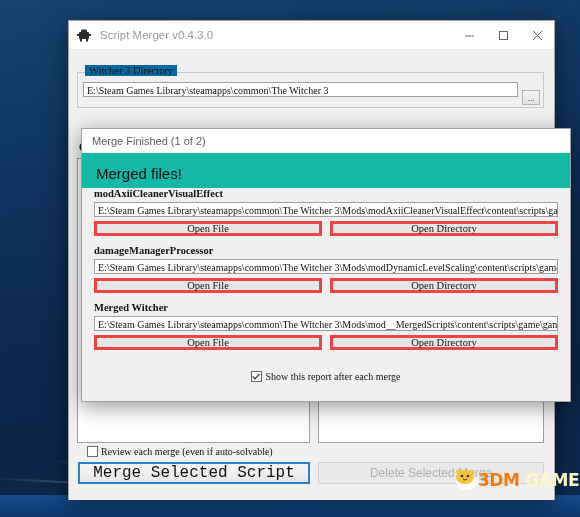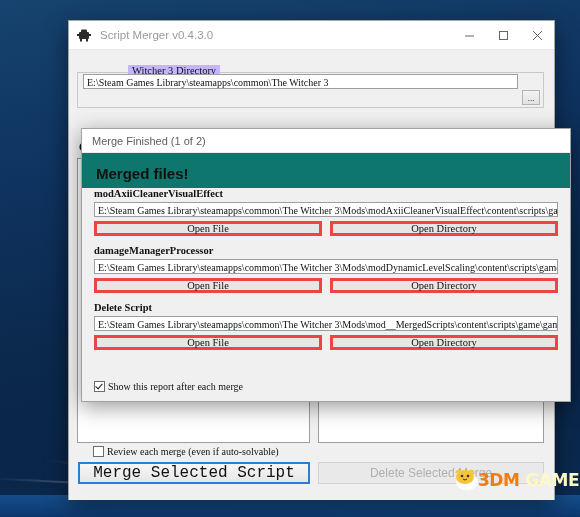--- a/index.html
+++ b/index.html
@@ -60,22 +60,22 @@
   .app-icon{width:16px;height:16px;margin-left:7px;margin-right:8px;position:relative;}
   .title-text{font-size:11.5px;color:#9a9a9a;}
   .wc{margin-left:auto;display:flex;}
   .wc div{width:34px;height:27px;display:flex;align-items:center;justify-content:center;color:#666;font-size:12px;}
   .wc div.close{font-size:13px;}
 
   .client{position:relative;height:450px;background:#f0f0f0;}
 
   .grp{position:absolute;}
   .grp-label{
-    position:absolute;top:-7px;left:8px;background:#c4b5fd;padding:0 4px;
-    font-size:10.5px;color:#111;font-family:"Liberation Serif",serif;margin-left:43px;
+    position:absolute;top:-7px;left:8px;background:#0369a1;padding:0 4px;
+    font-size:10.5px;color:#111;font-family:"Liberation Serif",serif;
   }
   .grp-box{border:1px solid #c8c8c8;width:100%;height:100%;box-sizing:border-box;}
 
   .textbox{
     background:#fff;border:1px solid #9e9e9e;box-sizing:border-box;
     font-size:10px;color:#111;padding:2px 3px;font-family:"Liberation Serif",serif;
     white-space:nowrap;overflow:hidden;
   }
   .btn{
     background:linear-gradient(180deg,#f3f3f3,#e2e2e2);
@@ -114,33 +114,32 @@
     position:absolute;left:65px;top:128px;width:488px;height:272px;
     background:#f0f0f0;border:1px solid #9fa3a8;
     box-shadow:0 5px 20px rgba(0,0,0,.40);
     margin-left:16px;
   }
   .dlg-title{
     height:23px;background:#ffffff;display:flex;align-items:center;padding-left:10px;
     font-size:11px;color:#5e5e5e;border-bottom:1px solid #ececec;
   }
   .dlg-head{
-    padding:12px 14px 6px 14px;font-size:15px;color:#111;background:#0f766e;
+    padding:12px 14px 6px 14px;font-size:15px;color:#111;background:#14b8a6;
     font-family:"Liberation Sans",sans-serif;
-    font-weight:bold;
   }
   .dlg-body{padding:0 12px;}
   .fileblock{margin-bottom:9px;position:relative;}
   .fb-label{font-size:10.5px;font-weight:bold;color:#111;margin-bottom:3px;font-family:"Liberation Serif",serif;}
   .fb-path{height:15px;line-height:11px;}
   .fb-btns{display:flex;gap:8px;margin-top:4px;}
   .fb-btns .btn{height:15px;flex:1;}
   .dlg-foot{
     position:absolute;left:0;right:0;bottom:0;height:30px;
-    display:flex;align-items:center;padding:0 12px;box-sizing:border-box;
+    display:flex;align-items:center;padding:0 12px;box-sizing:border-box;flex-direction:column;
   }
   .dlg-foot .btn{width:86px;height:18px;margin-left:auto;}
 </style>
 </head>
 <body>
 
 <div id="screen">
 
   <div class="desktop2"></div>
   <div class="glow"></div>
@@ -185,21 +184,21 @@
         </div>
       </div>
     </div>
 
     <div class="client">
 
       <div class="grp" style="left:8px;top:22px;width:467px;height:36px;">
         <div class="grp-box"></div>
         <div class="grp-label">Witcher 3 Directory</div>
       </div>
-      <div class="textbox" style="position:absolute;left:14px;top:24px;width:435px;height:15px;">E:\Steam Games Library\steamapps\common\The Witcher 3</div>
+      <div class="textbox" style="position:absolute;left:14px;top:32px;width:435px;height:15px;">E:\Steam Games Library\steamapps\common\The Witcher 3</div>
       <div class="btn" style="position:absolute;left:453px;top:40px;width:18px;height:15px;font-size:9px;">...</div>
 
       <div class="sectlabel" style="position:absolute;left:10px;top:91px;">Conflicts:</div>
       <div class="btn flat" style="position:absolute;left:116px;top:89px;width:125px;height:15px;">Refresh</div>
 
       <div class="sectlabel" style="position:absolute;left:251px;top:91px;">Merged Scripts:</div>
       <div class="btn flat" style="position:absolute;left:378px;top:89px;width:97px;height:15px;">Refresh</div>
 
       <div class="listbox" style="position:absolute;left:8px;top:108px;width:233px;height:285px;">
         <div class="treerow">
@@ -216,21 +215,21 @@
         <div class="treerow">
           <span class="cb"></span>
           <span class="blue">game\player\r4Player.ws</span>
         </div>
         <div class="treerow indent">
           <span style="margin-right:3px;color:#777;">–</span>
           <span class="dark">mod3DQuestMarkers</span>
         </div>
       </div>
 
-      <div class="chkline" style="position:absolute;left:24px;top:396px;">
+      <div class="chkline" style="position:absolute;left:18px;top:396px;">
         <span class="cb" style="width:9px;height:9px;"></span>
         <span>Review each merge (even if auto-solvable)</span>
       </div>
 
       <div class="btn primary" style="position:absolute;left:9px;top:412px;width:232px;height:22px;font-size:16px;font-family:Liberation Mono, monospace;">Merge Selected Script</div>
       <div class="btn disabled" style="position:absolute;left:249px;top:412px;width:226px;height:22px;font-size:12px;font-family:'Liberation Sans',sans-serif;">Delete Selected Merge</div>
     </div>
   </div>
 
   <div class="dialog">
@@ -253,21 +252,21 @@
       <div class="fileblock">
         <div class="fb-label">damageManagerProcessor</div>
         <div class="textbox fb-path">E:\Steam Games Library\steamapps\common\The Witcher 3\Mods\modDynamicLevelScaling\content\scripts\game\gameplay\dam</div>
         <div class="fb-btns">
           <div class="btn flat">Open File</div>
           <div class="btn flat">Open Directory</div>
         </div>
       </div>
 
       <div class="fileblock">
-        <div class="fb-label">Delete Script</div>
+        <div class="fb-label">Merged Witcher</div>
         <div class="textbox fb-path">E:\Steam Games Library\steamapps\common\The Witcher 3\Mods\mod__MergedScripts\content\scripts\game\gameplay\damage\</div>
         <div class="fb-btns">
           <div class="btn flat">Open File</div>
           <div class="btn flat">Open Directory</div>
         </div>
       </div>
     </div>
 
     <div class="dlg-foot">
       <div class="chkline">

